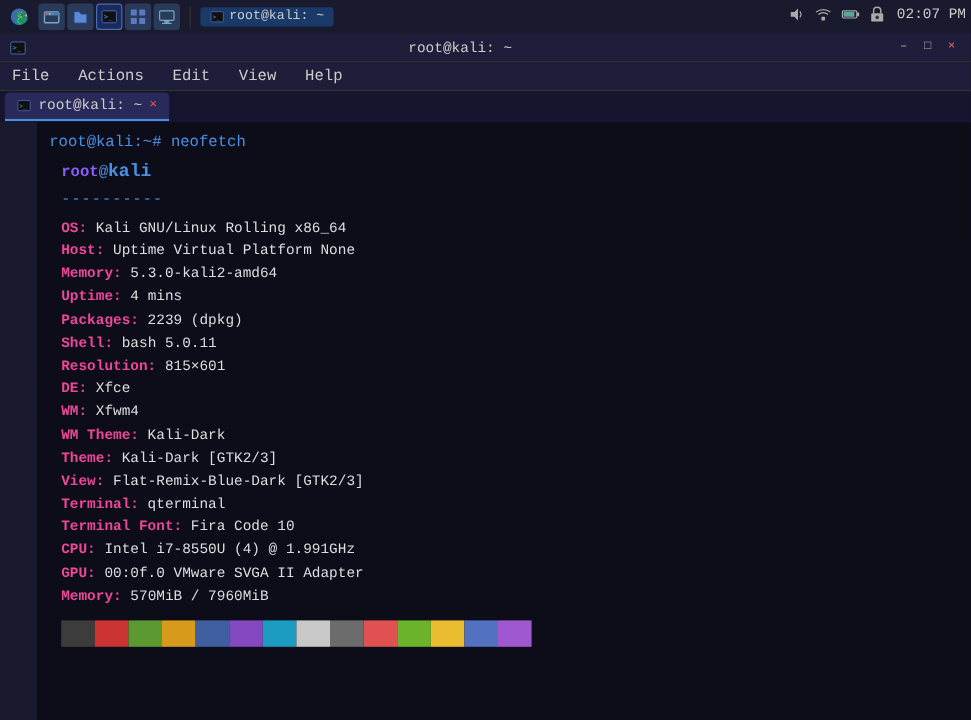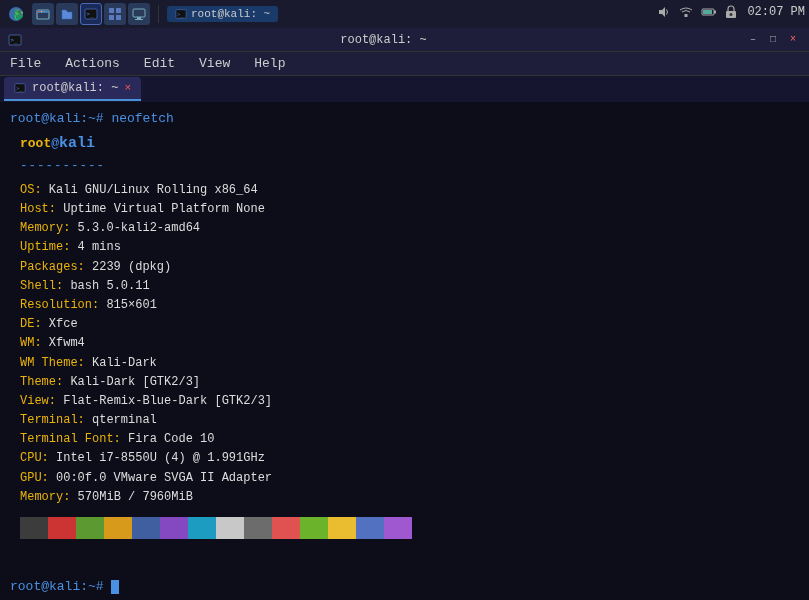--- a/index.html
+++ b/index.html
@@ -168,21 +168,21 @@
       color: #1a5a9a;
       font-size: 11px;
       line-height: 1.35;
       white-space: pre;
     }
 
     .info-user { color: #4a90e2; font-size: 13px; margin-bottom: 2px; }
     .info-sep { color: #4a90e2; letter-spacing: 1px; margin-bottom: 4px; }
 
     .info-line { color: #ddd; font-size: 12px; line-height: 1.6; }
-    .info-line .key { color: #eab308; font-weight: normal; }
+    .info-line .key { color: #ec4899; font-weight: bold; }
 
     .color-swatches {
       display: flex;
       gap: 0;
       margin-top: 10px;
     }
     .swatch {
       width: 28px;
       height: 22px;
     }
@@ -201,20 +201,21 @@
       vertical-align: middle;
       animation: blink 1s step-end infinite;
     }
     @keyframes blink { 50% { opacity: 0; } }
 
     .terminal-wrapper {
       display: flex;
       flex-direction: column;
       height: calc(600px - 102px);
       background: #0d0d1a;
+      margin-left: 31px;
     }
 
     
     .app-icon {
       width: 22px;
       height: 22px;
       border-radius: 3px;
       display: flex;
       align-items: center;
       justify-content: center;
@@ -360,21 +361,21 @@
 
     <div class="prompt-line">
       <span>root@kali:~# neofetch</span>
     </div>
 
     <div class="terminal-content" style="margin-top:4px;">
 
 
       <div class="info-section">
         <div class="info-user">
-          <span style="color:#eab308;font-weight:bold;font-size:13px;">root</span><span style="color:#4a90e2;">@</span><span style="color:#4a90e2;font-weight:bold;font-size:15px;">kali</span>
+          <span style="color:#8b5cf6;font-weight:bold;font-size:13px;">root</span><span style="color:#4a90e2;">@</span><span style="color:#4a90e2;font-weight:bold;font-size:15px;">kali</span>
         </div>
         <div class="info-sep">----------</div>
 
         <div id="info-lines">
             <div class="info-line"><span class="key">OS:</span><span> Kali GNU/Linux Rolling x86_64</span></div>
             <div class="info-line"><span class="key">Host:</span><span> Uptime Virtual Platform None</span></div>
             <div class="info-line"><span class="key">Memory:</span><span> 5.3.0-kali2-amd64</span></div>
             <div class="info-line"><span class="key">Uptime:</span><span> 4 mins</span></div>
             <div class="info-line"><span class="key">Packages:</span><span> 2239 (dpkg)</span></div>
             <div class="info-line"><span class="key">Shell:</span><span> bash 5.0.11</span></div>
@@ -404,17 +405,13 @@
             <div class="swatch" style="background-color: rgb(224, 82, 82);"></div>
             <div class="swatch" style="background-color: rgb(106, 179, 42);"></div>
             <div class="swatch" style="background-color: rgb(234, 188, 48);"></div>
             <div class="swatch" style="background-color: rgb(82, 113, 192);"></div>
             <div class="swatch" style="background-color: rgb(160, 88, 208);"></div>
           </div>
       </div>
     </div>
   </div>
 
-  <div class="bottom-prompt">
-    <span>root@kali:~#</span>
-    <span class="cursor"></span>
-  </div>
 </div>
 
 </body></html>

